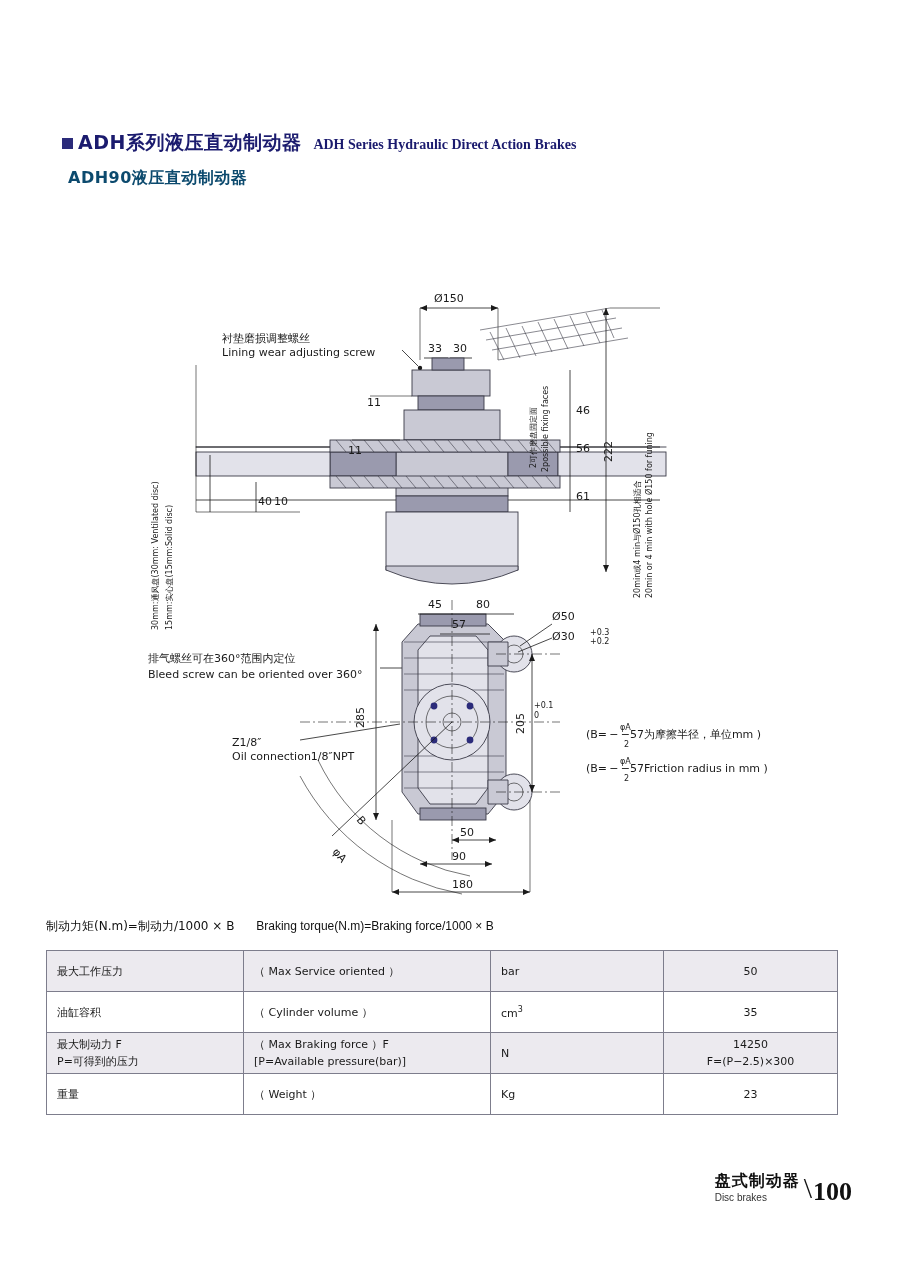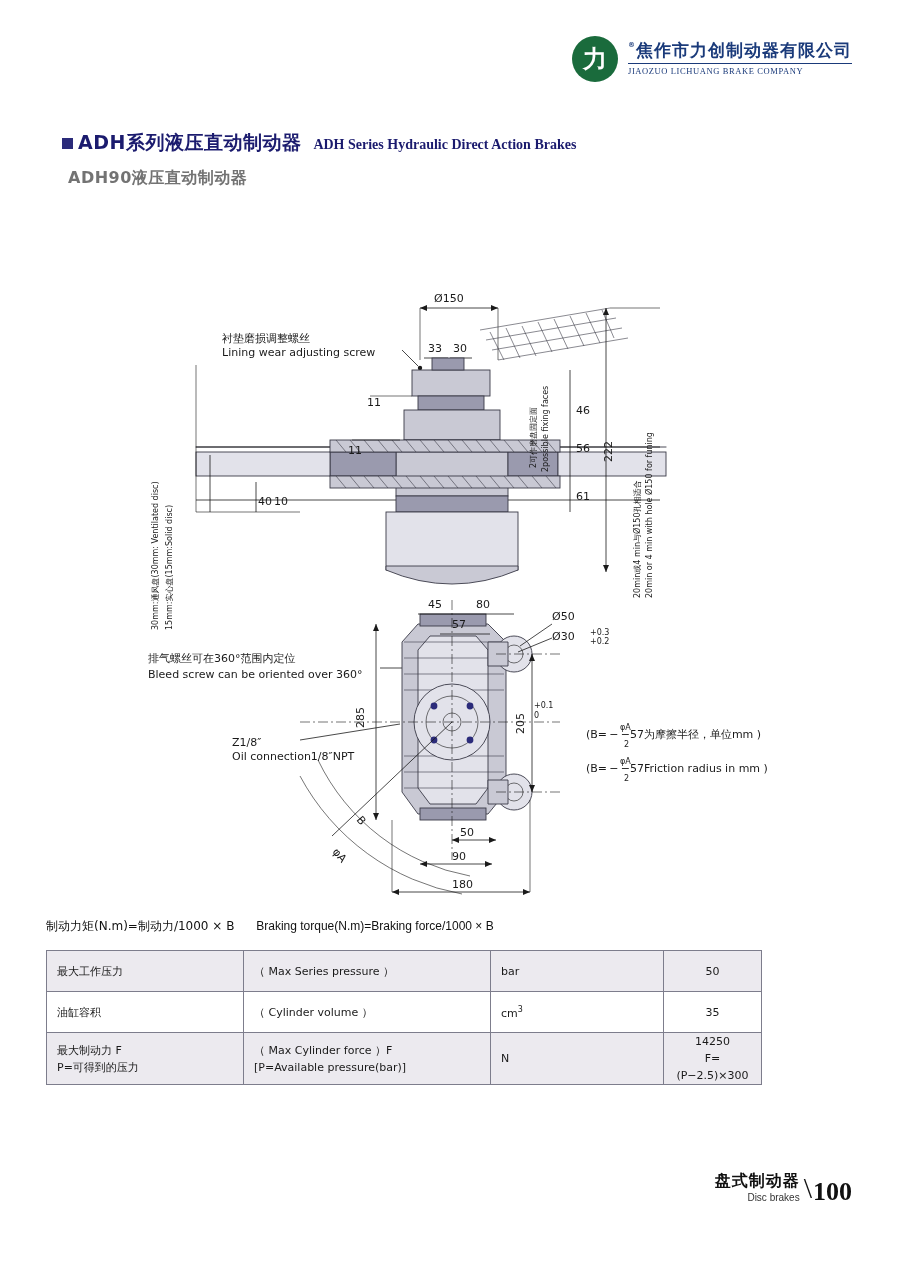--- a/index.html
+++ b/index.html
@@ -53,39 +53,39 @@
   .title-cn{
     font-size:19px;font-weight:bold;color:#1b1b6e;
     font-family:"DejaVu Sans", sans-serif;letter-spacing:0.5px;
   }
   .title-en{
     font-size:14px;font-weight:bold;color:#1b1b6e;margin-left:12px;
     font-family:"Liberation Serif", serif;
   }
   .subtitle{
     position:absolute;left:68px;top:168px;
-    font-size:16px;font-weight:bold;color:#737373;
+    font-size:16px;font-weight:bold;color:#0c4a6e;
     font-family:"DejaVu Sans", sans-serif;letter-spacing:0.5px;
   }
 
   
   .drawing{position:absolute;left:0;top:200px;width:900px;height:700px;}
   .drawing svg{display:block;}
 
   
   .torque-note{
     position:absolute;left:46px;top:918px;
     font-size:12px;color:#111;
     font-family:"DejaVu Sans", sans-serif;
   }
   .torque-note .en{font-family:"Liberation Sans", sans-serif;margin-left:18px;}
 
   
   .spec-table{
-    position:absolute;left:46px;top:950px;width:716px;
+    position:absolute;left:46px;top:950px;width:792px;
     border-collapse:collapse;
     font-size:11px;
   }
   .spec-table td{
     border:1px solid #7d7d8c;
     padding:0 10px;
     height:40px;
     vertical-align:middle;
     font-family:"DejaVu Sans", sans-serif;
     color:#1a1a1a;
@@ -97,21 +97,21 @@
   .c3{width:152px;}
   .c4{width:auto;text-align:center;}
   .cell-two-lines{line-height:1.55;margin-left:48px;}
   sup{font-size:8px;}
 
   
   .footer{
     position:absolute;right:48px;bottom:70px;
     display:flex;align-items:flex-end;
   }
-  .footer-txt{text-align:right;margin-right:4px;line-height:1.1;}
+  .footer-txt{margin-right:4px;line-height:1.1;}
   .footer-cn{
     font-size:16px;font-weight:bold;color:#111;
     font-family:"DejaVu Sans", sans-serif;letter-spacing:1px;
   }
   .footer-en{font-size:10px;color:#333;margin-top:2px;}
   .footer-slash{
     font-size:30px;color:#111;line-height:0.9;margin:0 1px 2px 0;
     font-family:"Liberation Serif", serif;
   }
   .footer-num{
@@ -132,29 +132,20 @@
   .part{fill:#c9c9d4;stroke:#3a3a47;stroke-width:0.9;}
   .part-d{fill:#9a9aae;stroke:#3a3a47;stroke-width:0.9;}
   .part-l{fill:#e2e2ea;stroke:#3a3a47;stroke-width:0.9;}
   .hatch{stroke:#3a3a47;stroke-width:0.6;fill:none;}
 </style>
 </head>
 <body>
 
 <div class="page">
 
-  <div class="logo-block">
-    <div class="logo-mark"></div>
-    <div class="logo-text">
-      <div class="logo-cn">
-        <span class="reg-mark">®</span><span>焦作市力创制动器有限公司</span>
-      </div>
-      <div class="logo-en">JIAOZUO LICHUANG BRAKE COMPANY</div>
-    </div>
-  </div>
 
   <div class="title-row">
     <span class="title-square"></span>
     <span class="title-cn">ADH系列液压直动制动器</span>
     <span class="title-en">ADH Series Hydraulic Direct Action Brakes</span>
   </div>
   <div class="subtitle">ADH90液压直动制动器</div>
 
   <div class="drawing">
   <svg width="900" height="700" viewBox="0 0 900 700" xmlns="http://www.w3.org/2000/svg">
@@ -386,45 +377,51 @@
 
   <div class="torque-note">
     <span>制动力矩(N.m)=制动力/1000 × B</span>
     <span class="en">Braking torque(N.m)=Braking force/1000 × B</span>
   </div>
 
   <table class="spec-table">
     <tbody>
       <tr>
         <td class="c1">最大工作压力</td>
-        <td class="c2">（ Max Series pressure ）</td>
+        <td class="c2">（ Max Service oriented ）</td>
         <td class="c3">bar</td>
         <td class="c4">50</td>
       </tr>
       <tr>
         <td class="c1">油缸容积</td>
         <td class="c2">（ Cylinder volume ）</td>
         <td class="c3"><span>cm</span><sup>3</sup></td>
         <td class="c4">35</td>
       </tr>
       <tr>
         <td class="c1 cell-two-lines">
           <div>最大制动力  F</div>
           <div>P=可得到的压力</div>
         </td>
         <td class="c2 cell-two-lines">
-          <div>（ Max Cylinder force ）F</div>
+          <div>（ Max Braking force ）F</div>
           <div>[P=Available pressure(bar)]</div>
         </td>
         <td class="c3">N</td>
         <td class="c4 cell-two-lines">
           <div>14250</div>
           <div>F=(P−2.5)×300</div>
         </td>
       </tr>
+      <tr>
+        <td class="c1">重量</td>
+        <td class="c2">（ Weight ）</td>
+        <td class="c3">Kg</td>
+        <td class="c4">23</td>
+      </tr>
     </tbody>
   </table>
 
   <div class="footer">
     <div class="footer-txt">
       <div class="footer-cn">盘式制动器</div>
       <div class="footer-en">Disc brakes</div>
     </div>
     <div class="footer-slash">\</div>
     <div class="footer-num">100</div>

